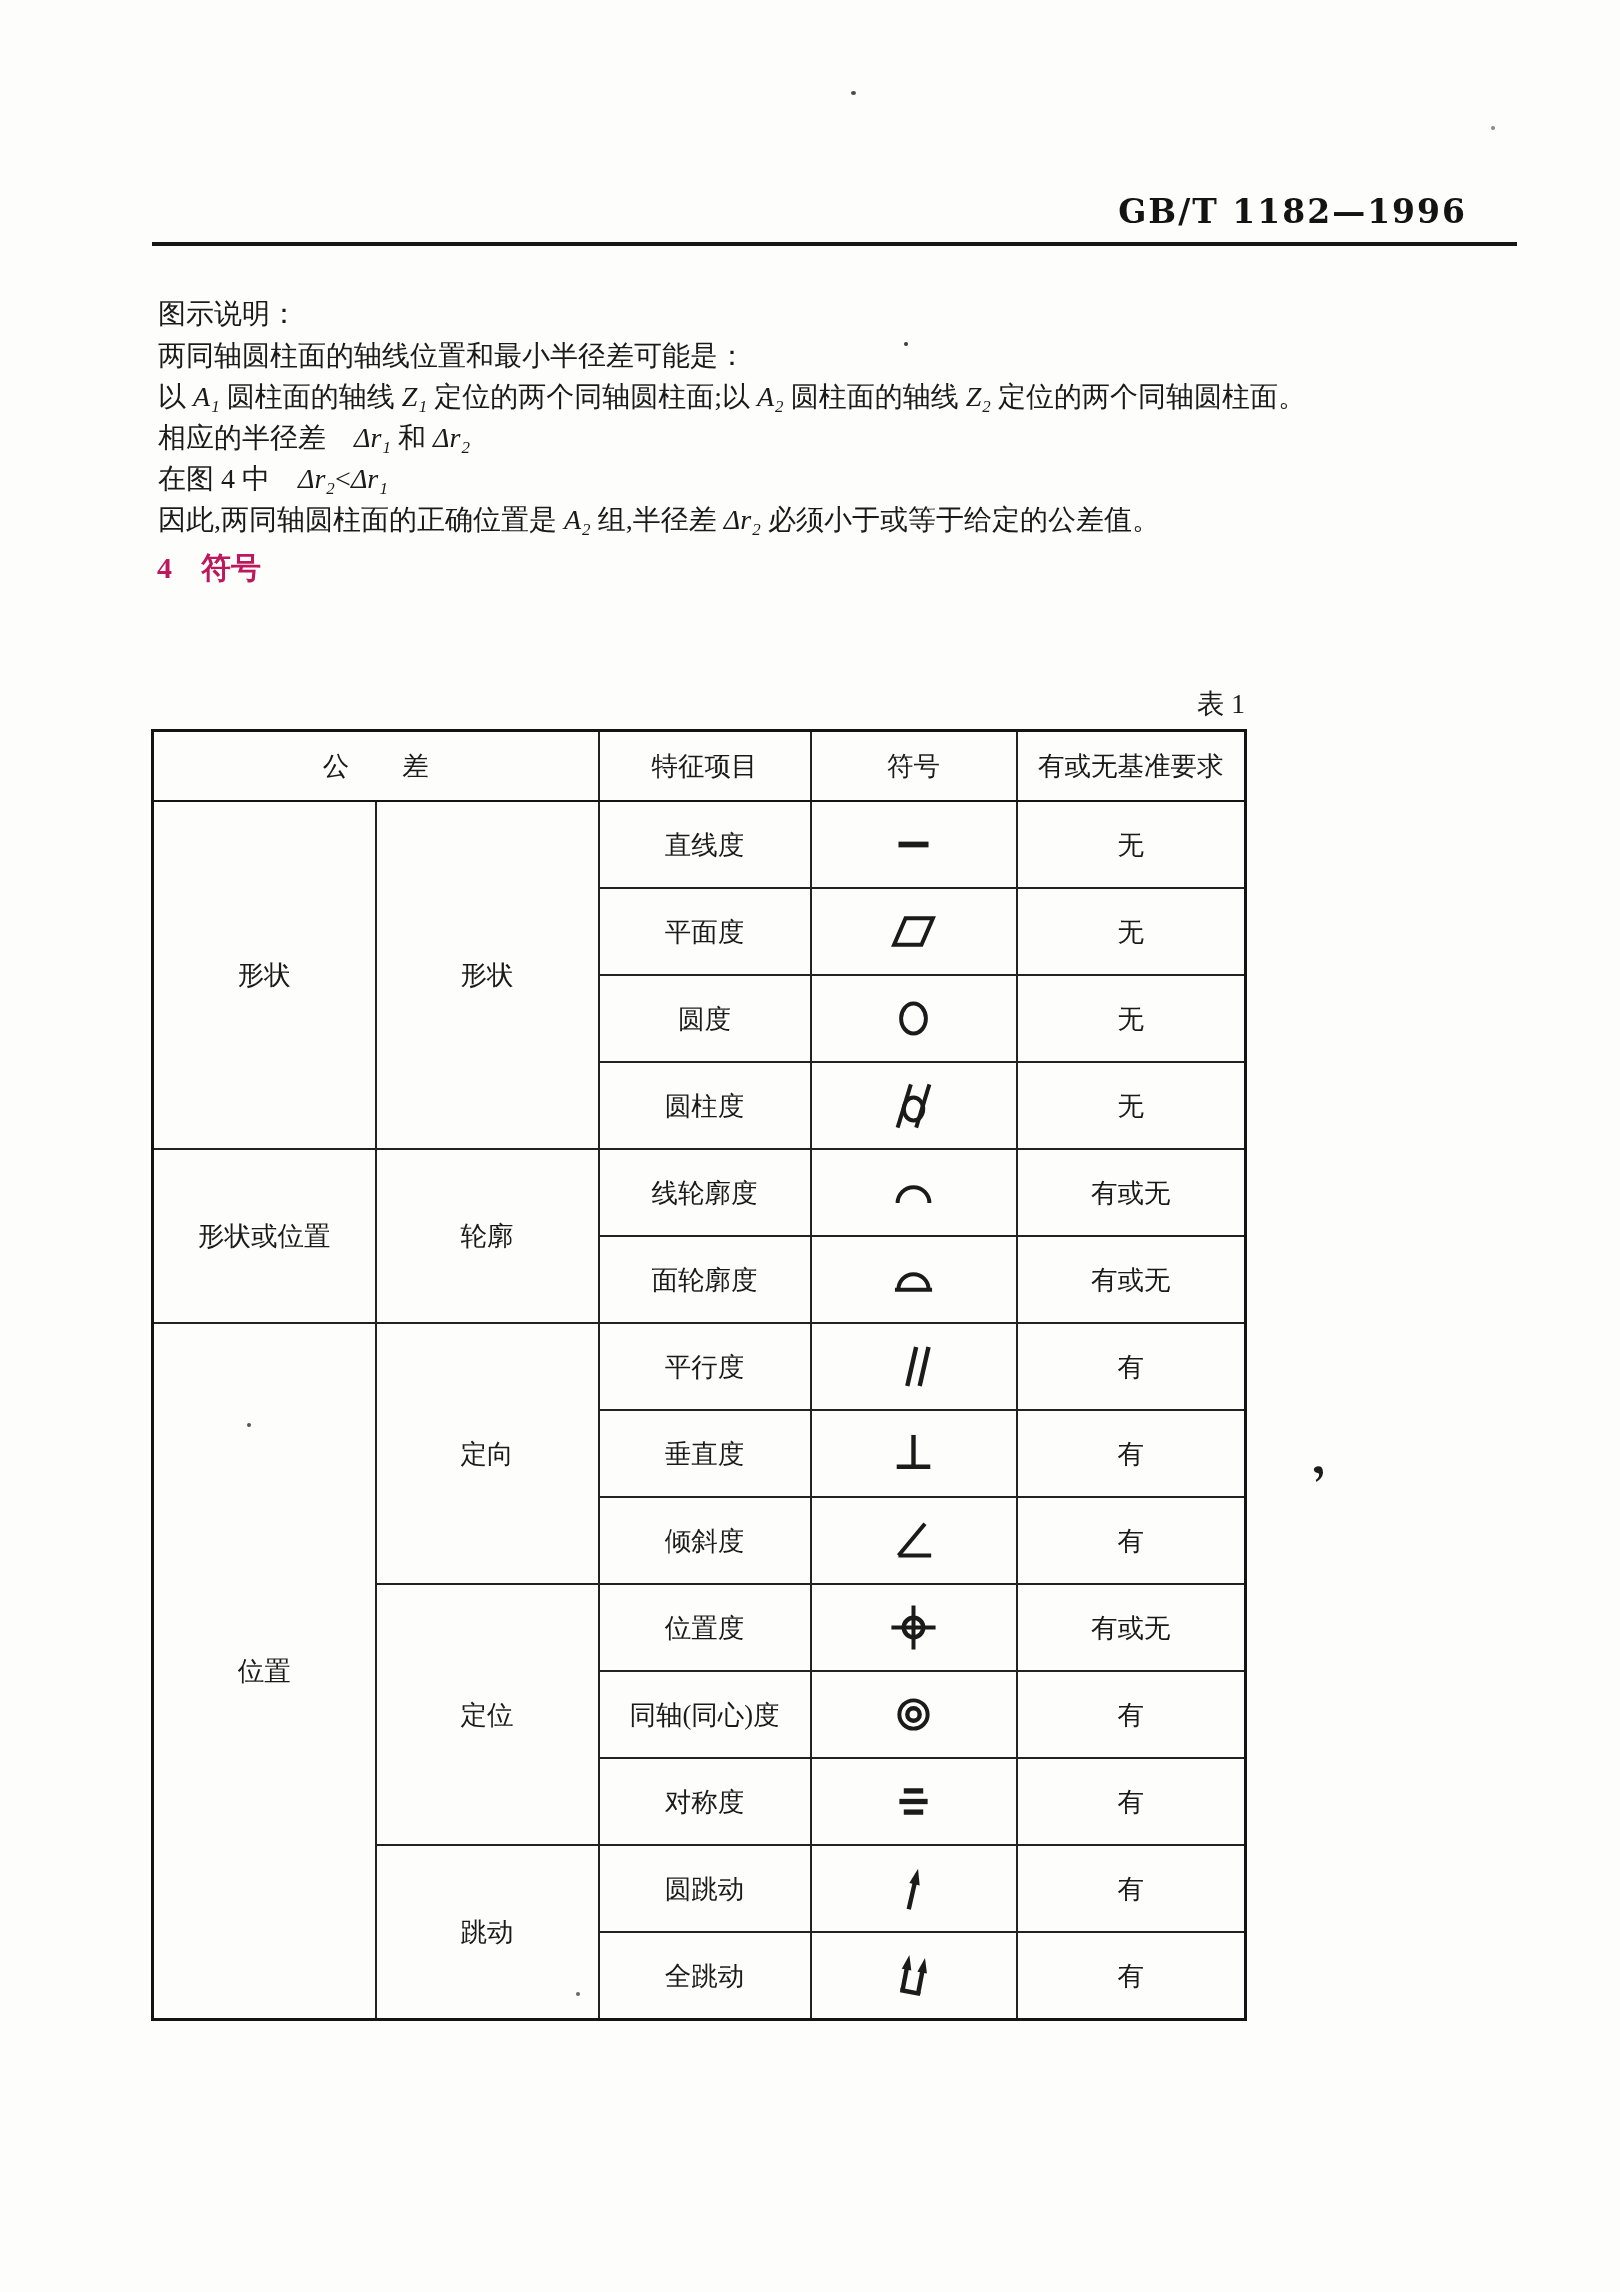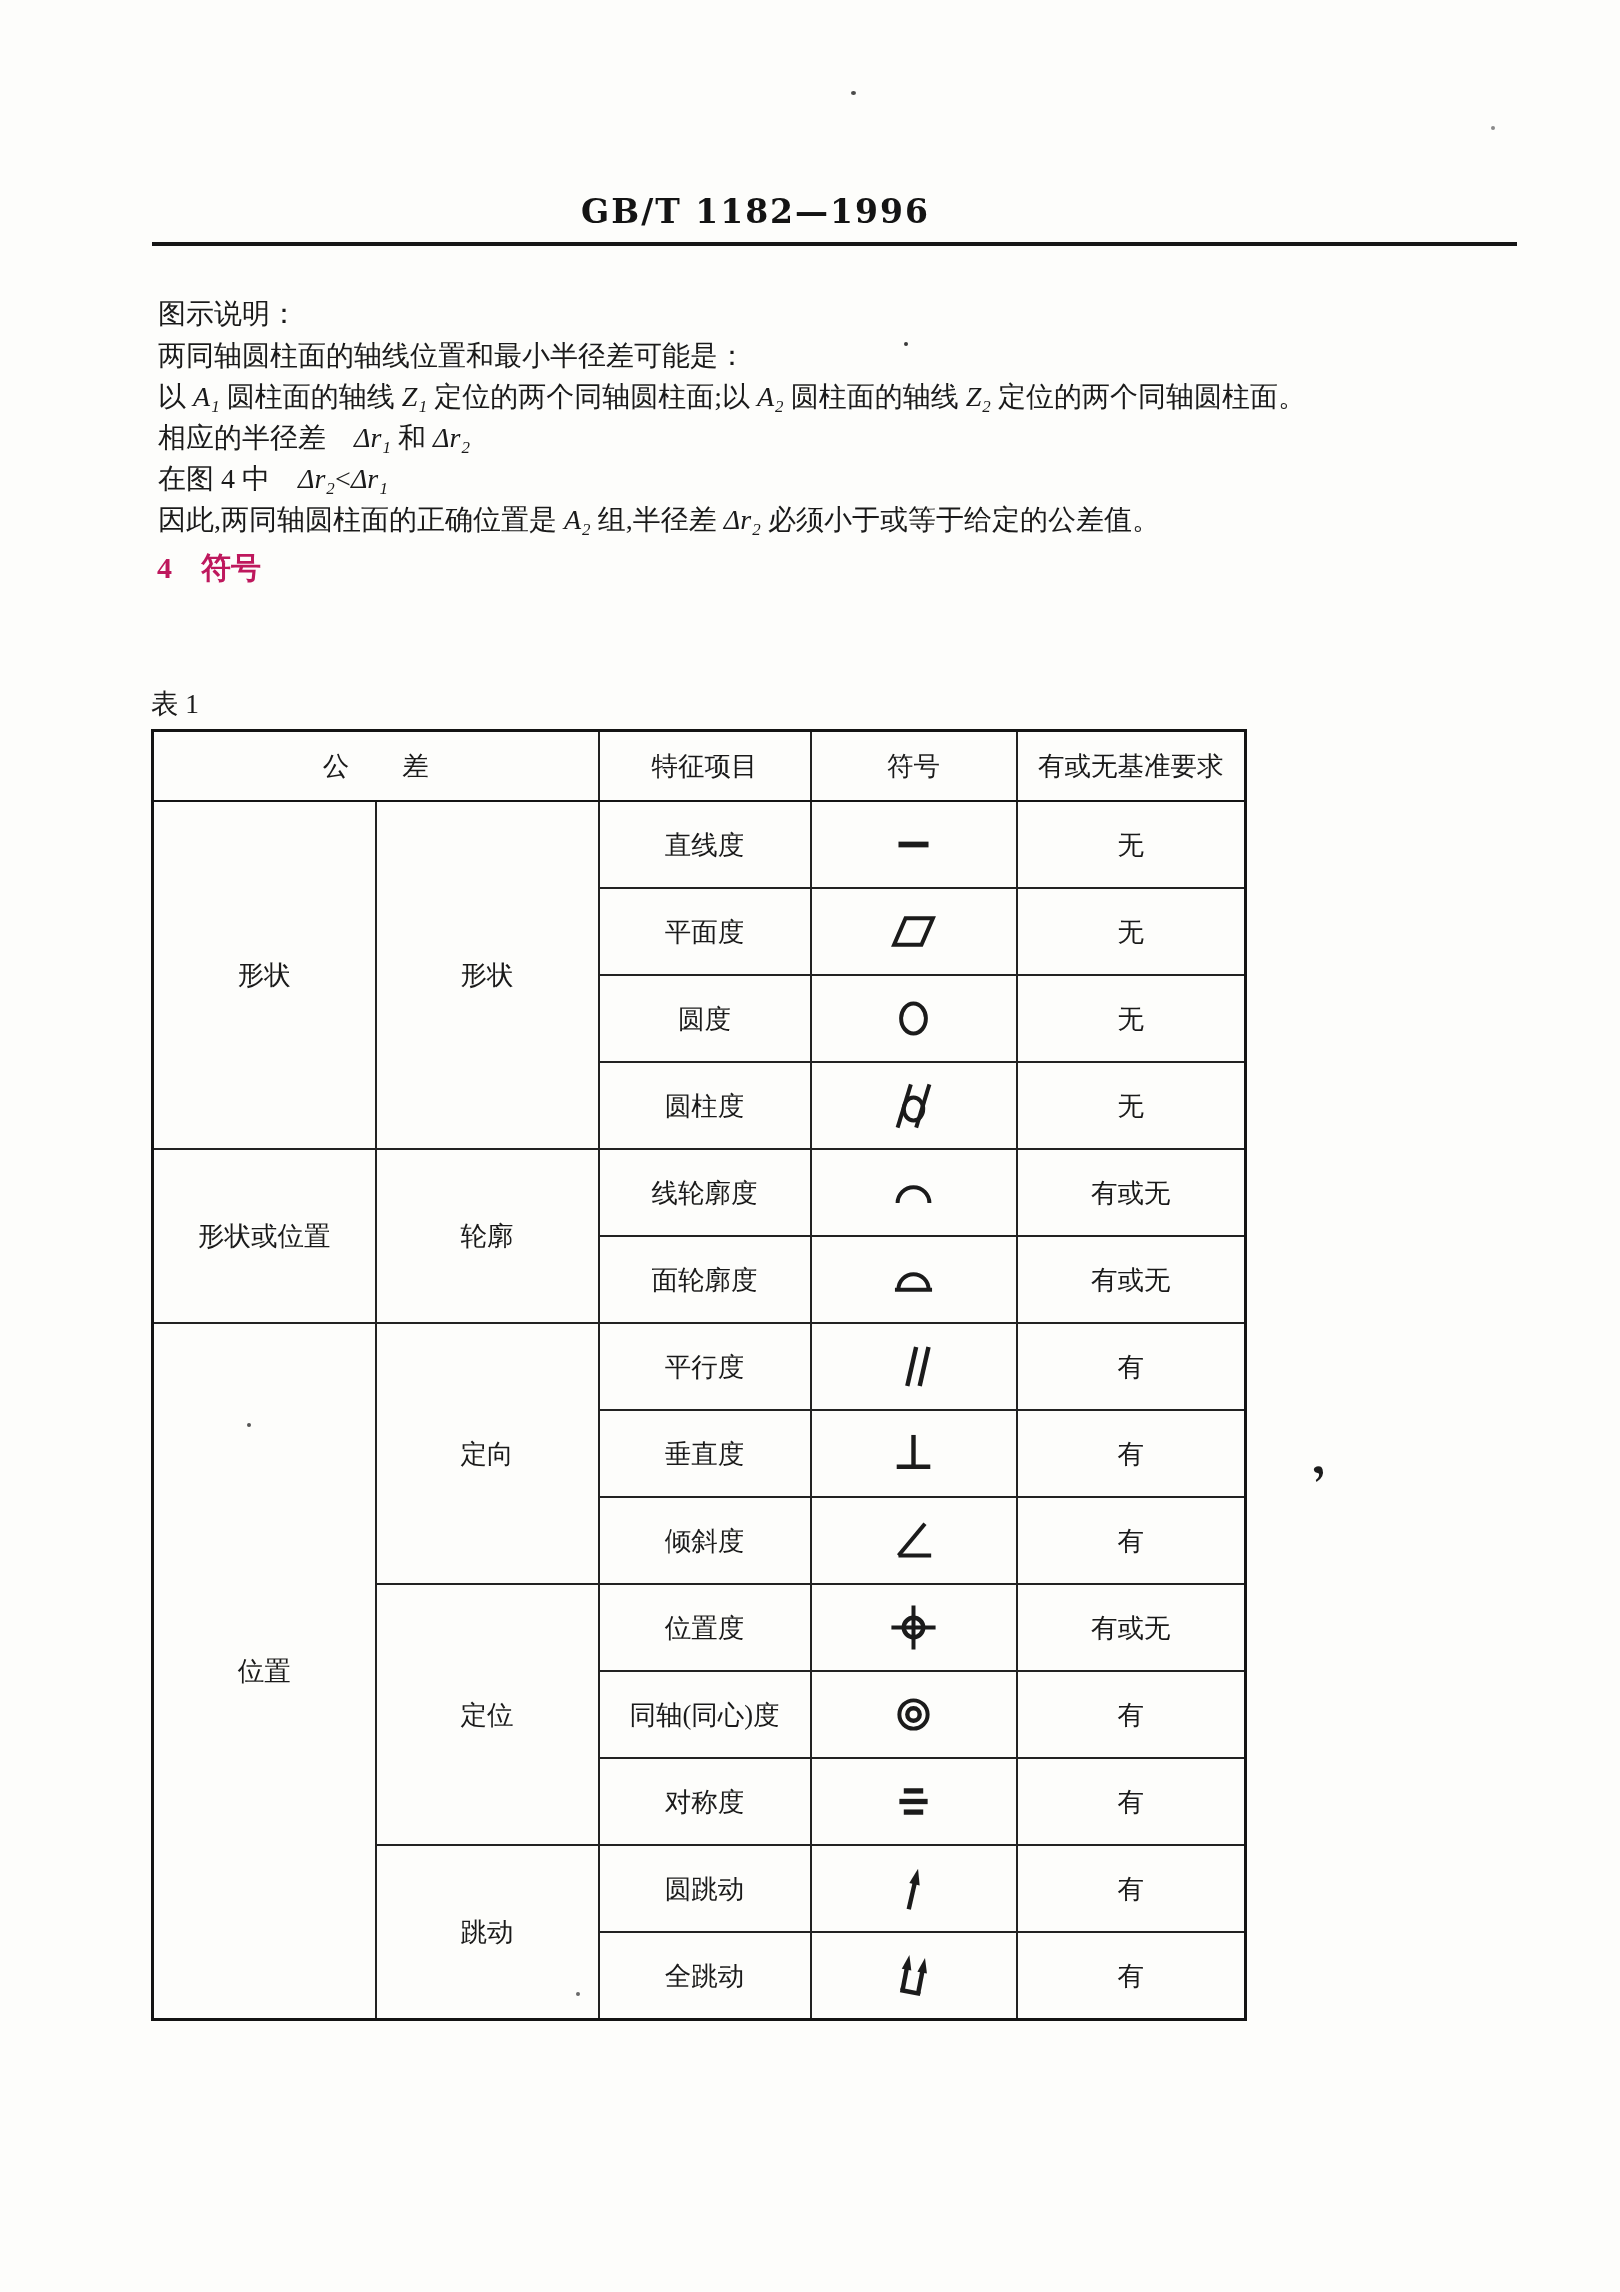--- a/index.html
+++ b/index.html
@@ -6,22 +6,22 @@
   .page{
     position:relative;
     width:1620px;height:2293px;
     margin:0 auto;
     background:#fdfdfb;
     font-family:"Liberation Serif","DejaVu Serif",serif;
     color:#1b1b1b;
     overflow:hidden;
   }
   .std-no{
-    position:absolute;top:192px;left:8px;width:1407px;
-    text-align:center;
+    position:absolute;top:192px;left:16px;width:1407px;
+    text-align:right;
     font-family:"DejaVu Serif","Liberation Serif",serif;
     font-weight:bold;font-size:33px;letter-spacing:2px;
     color:#141414;
     padding-left:44px;
   }
   .rule{
     position:absolute;left:152px;top:242px;width:1365px;height:3.9px;
     background:#161616;
   }
   .line{
@@ -36,21 +36,21 @@
     font-size:30px;font-weight:bold;color:#be185d;white-space:nowrap;
   }
   .sec-h .sec-t{margin-left:29px;}
   .clause{
     position:absolute;left:157px;
     font-size:28px;color:#1a1a1a;white-space:nowrap;
   }
   .cl-no{display:inline-block;min-width:47px;margin-right:31px;}
   .tcaption{
     position:absolute;left:151px;top:686px;width:1094px;
-    text-align:left;font-size:27.4px;color:#1a1a1a;
+    text-align:right;font-size:27.4px;color:#1a1a1a;
   }
   table.tol{
     position:absolute;left:151px;top:729px;
     border-collapse:collapse;table-layout:fixed;
     border:3.9px solid #141414;
   }
   table.tol th,table.tol td{
     border:2px solid #222;
     text-align:center;vertical-align:middle;
     font-size:26.5px;font-weight:normal;color:#1a1a1a;

